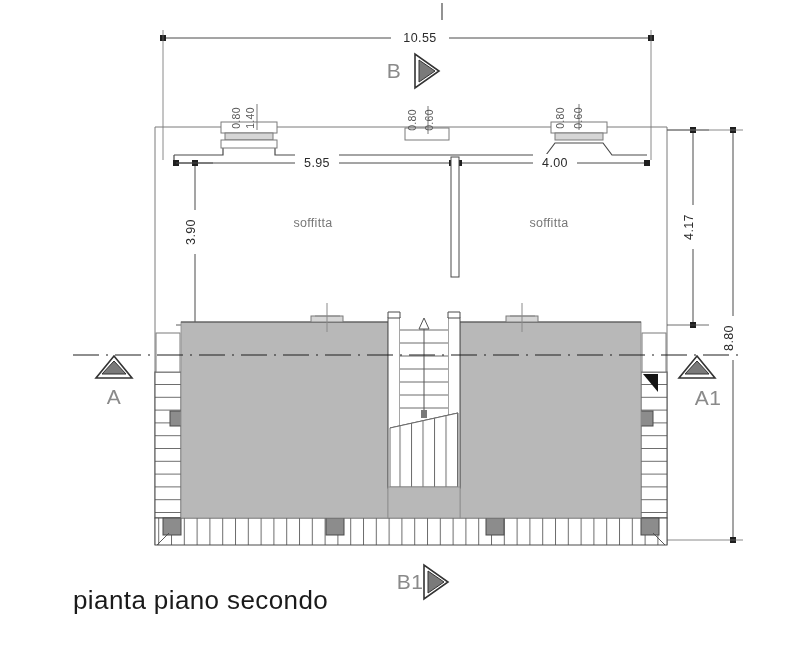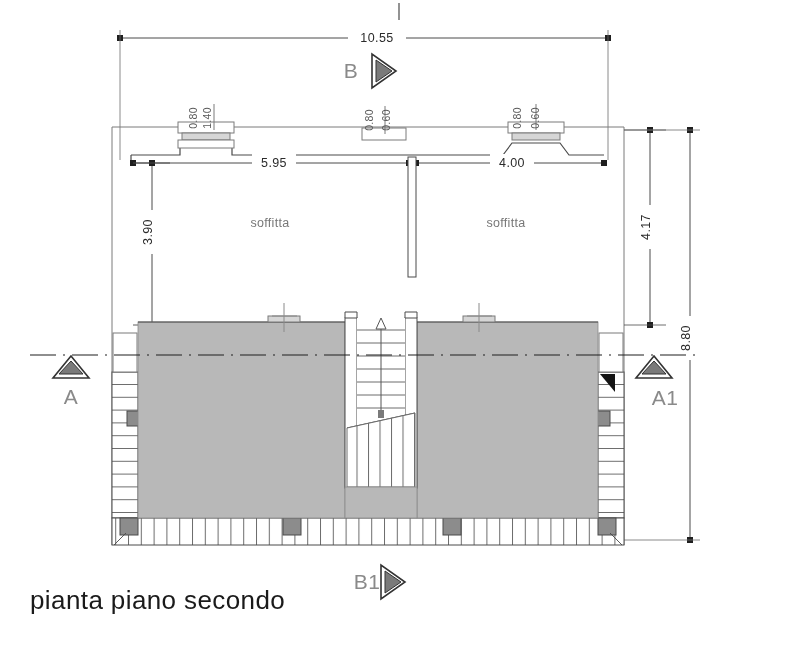--- a/index.html
+++ b/index.html
@@ -9,20 +9,21 @@
   }
   body {
     font-family: "Liberation Sans", sans-serif;
   }
   #plan-root {
     position: relative;
     width: 754px;
     height: 646px;
     background: #ffffff;
     overflow: hidden;
+    margin-left: 43px;
   }
   svg#plan-svg {
     position: absolute;
     left: 0;
     top: 0;
     width: 800px;
     height: 646px;
     display: block;
   }
   .dimtext {

